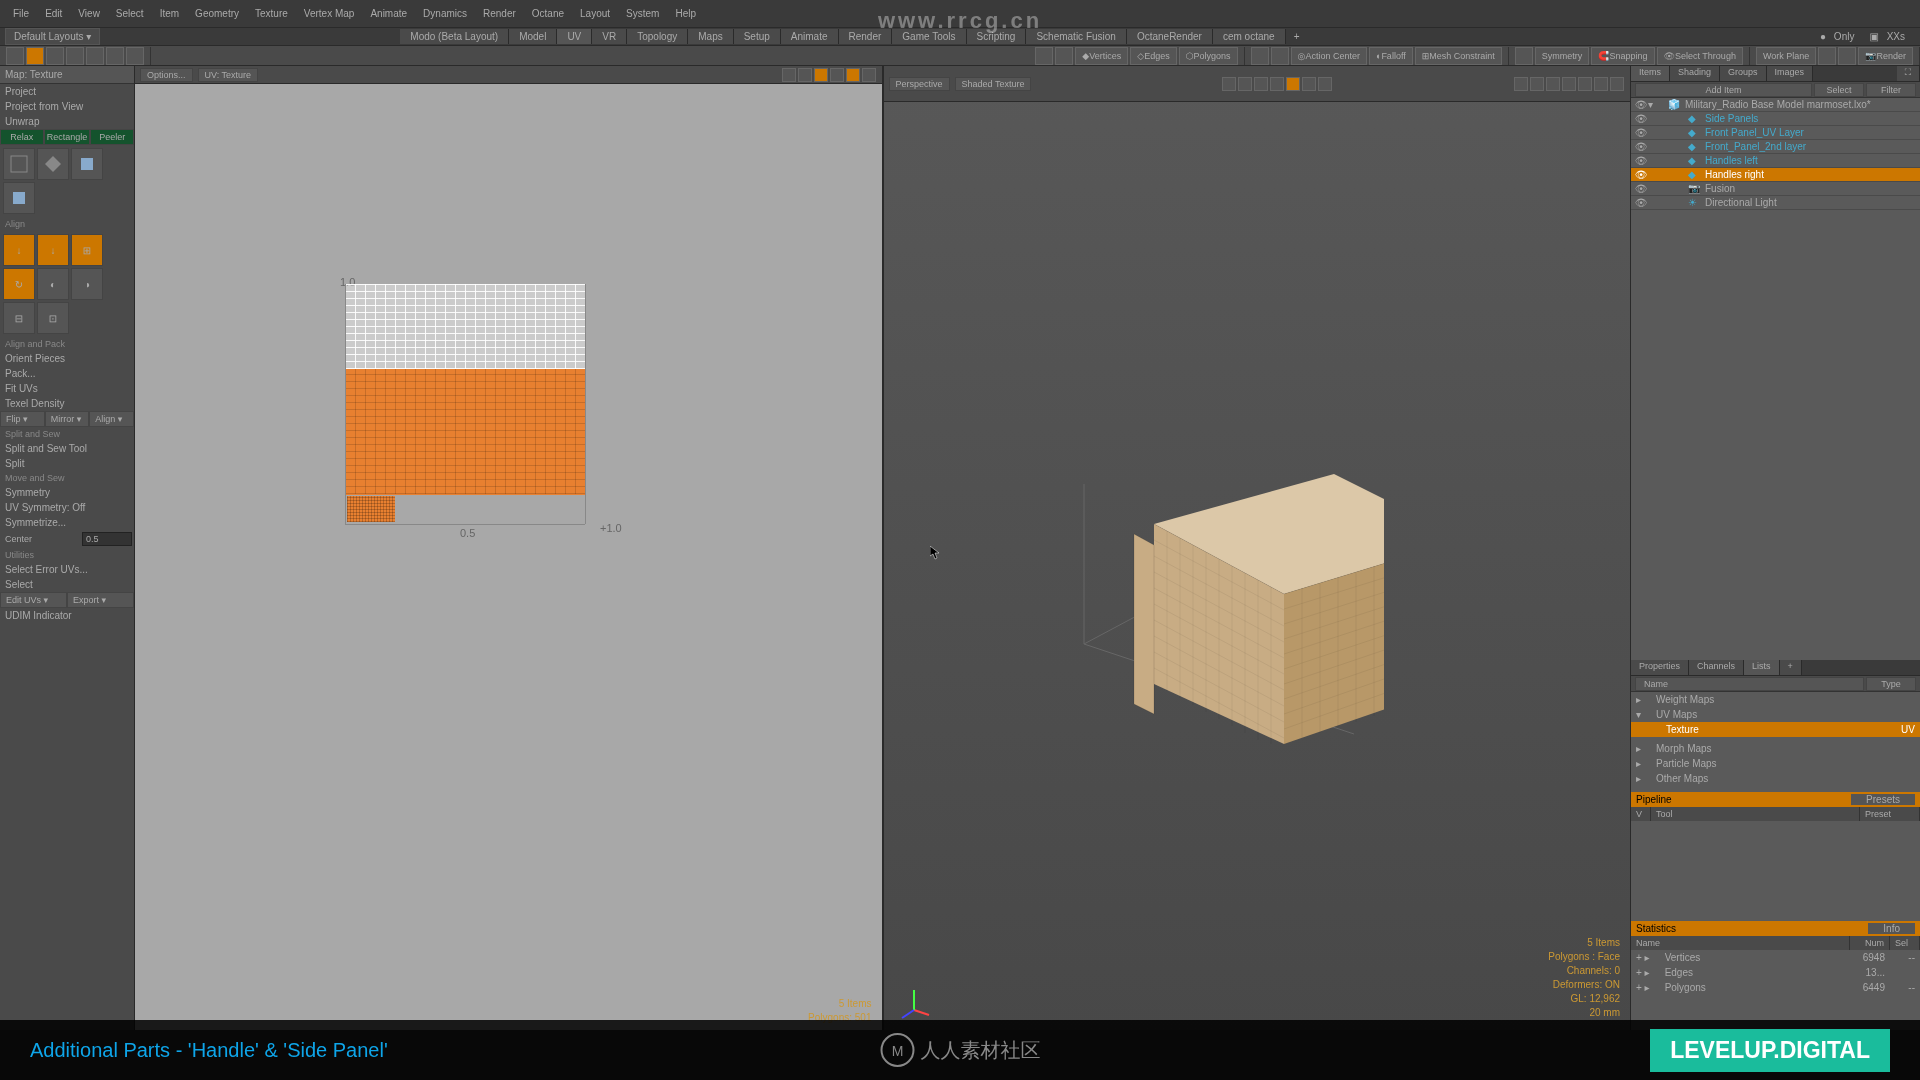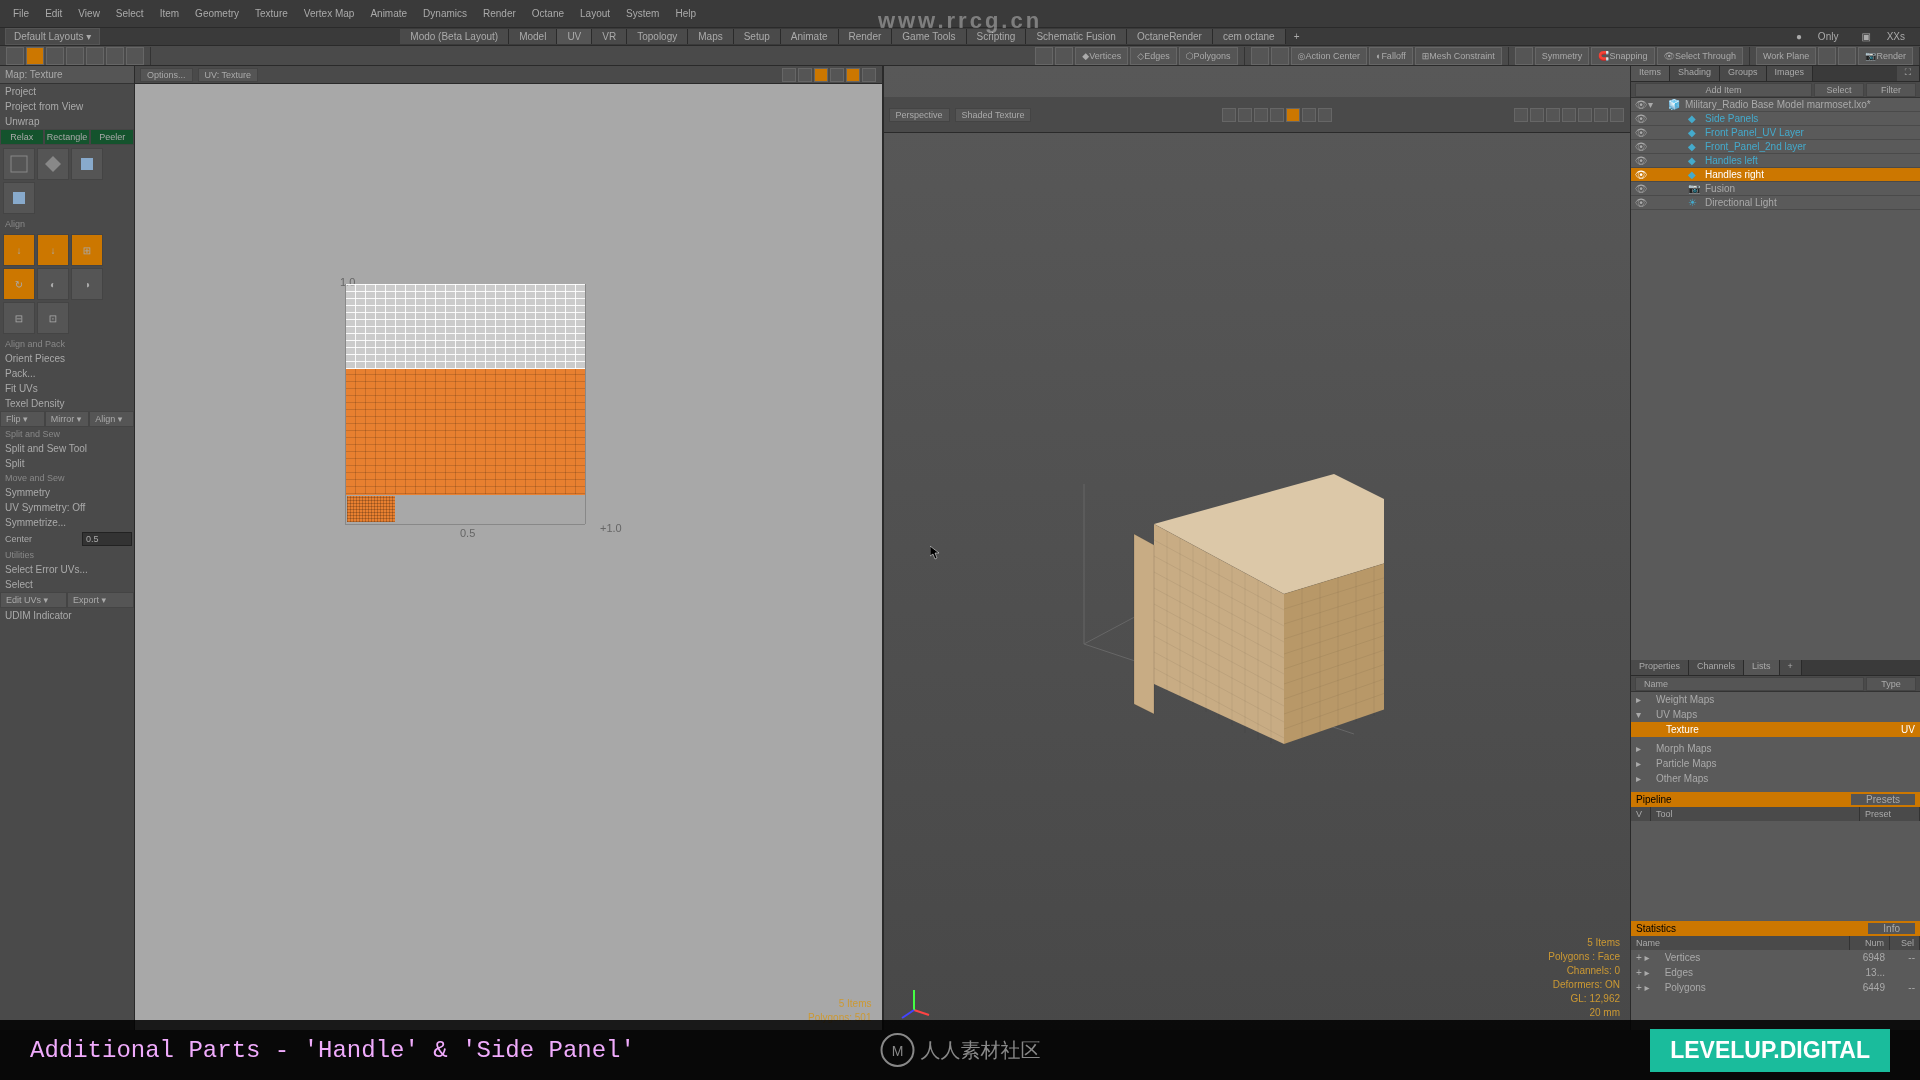--- a/index.html
+++ b/index.html
@@ -10,21 +10,21 @@
 .menubar span { padding: 0 8px; cursor: pointer; font-size: 10px; }
 
 
 .tabbar { height: 18px; background: #3a3a3a; display: flex; align-items: center; border-bottom: 1px solid #2a2a2a; }
 .tabbar .dropdown { background: #4a4a4a; padding: 2px 8px; margin-left: 5px; border: 1px solid #555; font-size: 10px; }
 .tabbar .tabs { display: flex; margin-left: 300px; }
 .tabbar .tab { padding: 2px 10px; background: #4a4a4a; border-right: 1px solid #2a2a2a; font-size: 10px; }
 .tabbar .tab.active { background: #555; }
 .tabbar .plus { padding: 2px 8px; }
 .tabbar .right { margin-left: auto; display: flex; align-items: center; padding-right: 5px; }
-.tabbar .right span { padding: 0 5px; margin-left: 8px; }
+.tabbar .right span { padding: 0 5px; }
 
 
 .toolbar { height: 20px; background: #4a4a4a; display: flex; align-items: center; border-bottom: 1px solid #2a2a2a; }
 .toolbar .btn { width: 18px; height: 18px; background: #555; margin: 0 1px; border: 1px solid #666; display: inline-block; }
 .toolbar .btn.orange { background: #cc7700; }
 .toolbar .group { display: flex; padding: 0 5px; border-right: 1px solid #333; }
 .toolbar .label-btn { padding: 2px 6px; background: #555; border: 1px solid #666; font-size: 9px; margin: 0 1px; display: flex; align-items: center; }
 .toolbar .spacer { flex: 1; }
 
 
@@ -54,21 +54,21 @@
 .uv-header .mini-btn { width: 14px; height: 14px; background: #555; margin: 0 1px; border: 1px solid #666; }
 .uv-header .mini-btn.orange { background: #cc7700; }
 .uv-canvas { position: absolute; top: 18px; left: 0; right: 0; bottom: 0; }
 .uv-white-grid { position: absolute; left: 210px; top: 200px; width: 240px; height: 85px; background: repeating-linear-gradient(0deg, rgba(255,255,255,0.9), rgba(255,255,255,0.9) 1px, transparent 1px, transparent 7px), repeating-linear-gradient(90deg, rgba(255,255,255,0.9), rgba(255,255,255,0.9) 1px, transparent 1px, transparent 10px); background-color: rgba(255,255,255,0.4); }
 .uv-orange-grid { position: absolute; left: 210px; top: 285px; width: 240px; height: 125px; background: repeating-linear-gradient(0deg, rgba(0,0,0,0.15), rgba(0,0,0,0.15) 1px, transparent 1px, transparent 7px), repeating-linear-gradient(90deg, rgba(0,0,0,0.15), rgba(0,0,0,0.15) 1px, transparent 1px, transparent 10px); background-color: #e88030; }
 .uv-small-orange { position: absolute; left: 212px; top: 412px; width: 48px; height: 26px; background: repeating-linear-gradient(0deg, rgba(0,0,0,0.2), rgba(0,0,0,0.2) 1px, transparent 1px, transparent 3px), repeating-linear-gradient(90deg, rgba(0,0,0,0.2), rgba(0,0,0,0.2) 1px, transparent 1px, transparent 3px); background-color: #e88030; }
 .uv-axis-label { position: absolute; font-size: 11px; color: #666; }
 
 
 .view3d { flex: 1; background: linear-gradient(180deg, #585858 0%, #484848 100%); position: relative; }
-.view3d-header { height: 36px; background: #4a4a4a; display: flex; align-items: center; padding: 4px 5px; border-bottom: 1px solid #2a2a2a; margin-top: 31px; }
+.view3d-header { height: 36px; background: #4a4a4a; display: flex; align-items: center; padding: 4px 5px; border-bottom: 1px solid #2a2a2a; }
 .view3d-header .drop { background: #555; padding: 1px 6px; font-size: 9px; margin-right: 5px; border: 1px solid #444; }
 .view3d-header .mini-btn { width: 14px; height: 14px; background: #555; margin: 0 1px; border: 1px solid #666; }
 .view3d-header .mini-btn.orange { background: #cc7700; }
 .view3d-canvas { position: absolute; top: 18px; left: 0; right: 0; bottom: 0; }
 .stats3d { position: absolute; right: 10px; bottom: 10px; text-align: right; font-size: 10px; color: #cc9933; line-height: 14px; }
 .axis-widget { position: absolute; left: 10px; bottom: 10px; width: 40px; height: 40px; }
 
 
 .right-panels { width: 290px; background: #4a4a4a; display: flex; flex-direction: column; border-left: 1px solid #2a2a2a; }
 .panel-tabs { height: 16px; background: #3a3a3a; display: flex; border-bottom: 1px solid #2a2a2a; }
@@ -94,21 +94,21 @@
 .pipeline-header { display: flex; background: #4a4a4a; }
 .pipeline-header .cell { flex: 1; padding: 2px 5px; font-size: 9px; border-right: 1px solid #333; }
 .stats-panel { background: #5a5a5a; min-height: 80px; }
 .stat-row { display: flex; padding: 2px 5px; font-size: 10px; }
 .stat-row .sname { flex: 1; padding-left: 15px; }
 .stat-row .sval { width: 50px; text-align: right; }
 .stat-row .sdel { width: 30px; text-align: right; }
 
 
 .caption { position: absolute; bottom: 0; left: 0; right: 0; height: 60px; background: rgba(0,0,0,0.85); display: flex; align-items: center; padding: 0 30px; }
-.caption-text { color: #f0abfc; font-size: 24px; font-weight: normal; flex: 1; font-family: Liberation Mono, monospace; }
+.caption-text { color: #0ea5e9; font-size: 20px; font-weight: normal; flex: 1; }
 .levelup { background: #1abc9c; color: #fff; padding: 8px 20px; font-size: 23px; font-weight: bold; }
 </style>
 </head>
 <body>
 
 <div class="menubar">
   <span>File</span>
   <span>Edit</span>
   <span>View</span>
   <span>Select</span>
@@ -529,21 +529,21 @@
     </div>
     <div class="pipeline"></div>
 
     <div class="panel-header">
       <div class="phlbl">Statistics</div>
       <div style="background:#555; padding:0 15px; color:#aaa">Info</div>
     </div>
     <div class="pipeline-header">
       <div class="cell">Name</div>
       <div class="cell" style="flex:0 0 40px; text-align:right">Num</div>
-      <div class="cell" style="flex:0 0 30px; text-align:right">Sel</div>
+      <div class="cell" style="flex:0 0 30px; text-align:left">Sel</div>
     </div>
     <div class="stats-panel">
       <div class="stat-row">
           <span>+ ▸</span>
           <div class="sname">Vertices</div>
           <div class="sval">6948</div>
           <div class="sdel">--</div>
         </div>
       <div class="stat-row">
           <span>+ ▸</span>

